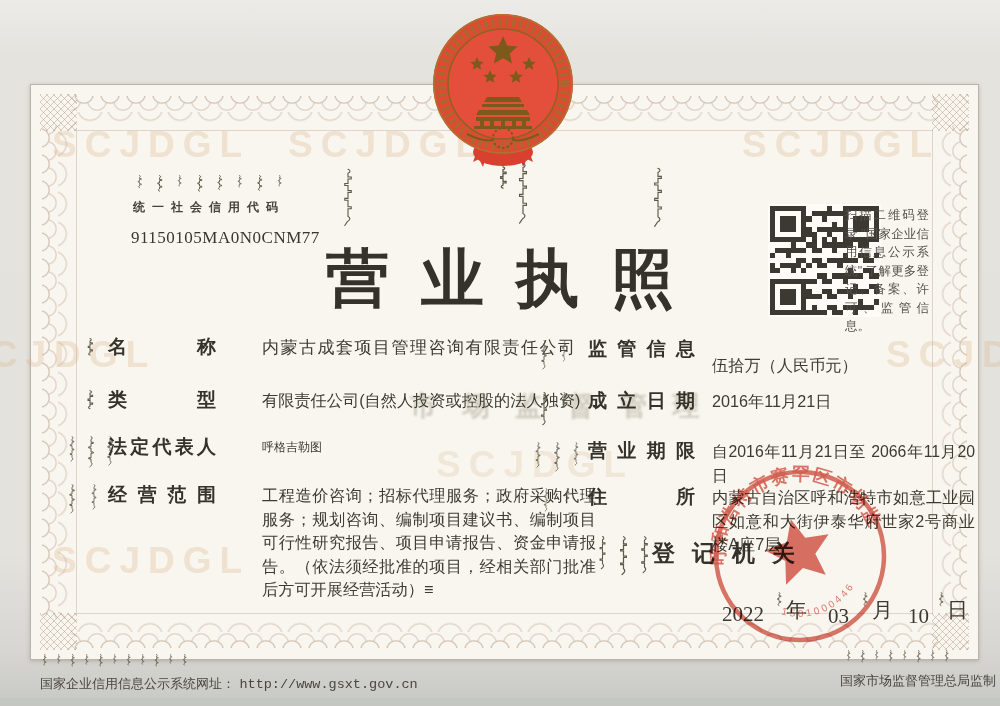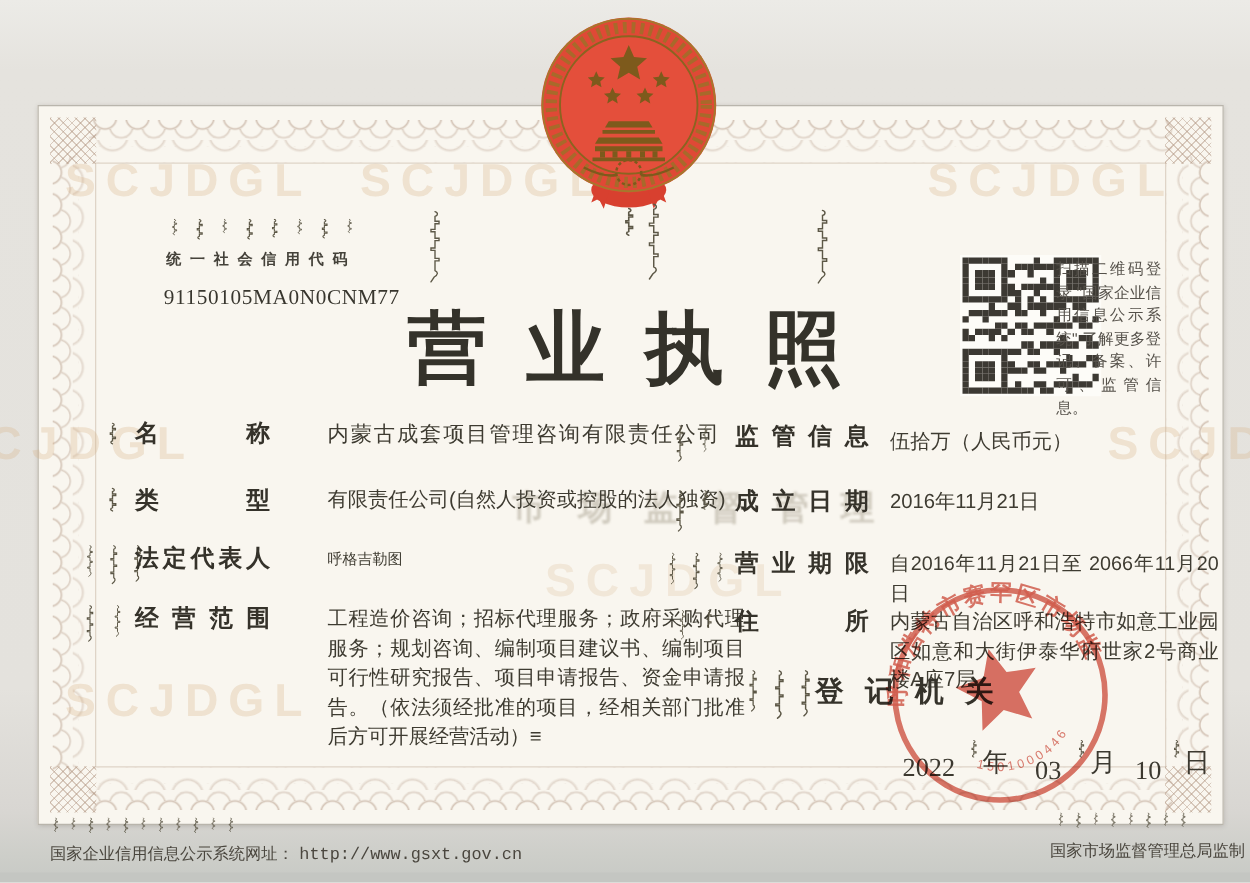--- a/index.html
+++ b/index.html
@@ -685,21 +685,21 @@
 
   <div class="mgrow" style="left:538px;top:340px;gap:8px">
     <svg width="12" height="30" viewBox="0 0 14 56">
         <use href="#mg-m" class="mg"></use>
       </svg>
     <svg width="12" height="22" viewBox="0 0 14 56">
         <use href="#mg-m" class="mg"></use>
       </svg>
   </div>
   <span class="abs flabel row-r-label" style="top:336px">监管信息</span>
-  <span class="abs fvalue row-r-value" style="top:342px">伍拾万（人民币元）</span>
+  <span class="abs fvalue row-r-value" style="top:354px">伍拾万（人民币元）</span>
 
   <div class="mgrow" style="left:538px;top:392px;gap:8px">
     <svg width="12" height="34" viewBox="0 0 14 56">
         <use href="#mg-m" class="mg"></use>
       </svg>
     <svg width="12" height="18" viewBox="0 0 12 34">
         <use href="#mg-s" class="mg"></use>
       </svg>
   </div>
   <span class="abs flabel row-r-label" style="top:388px">成立日期</span>

